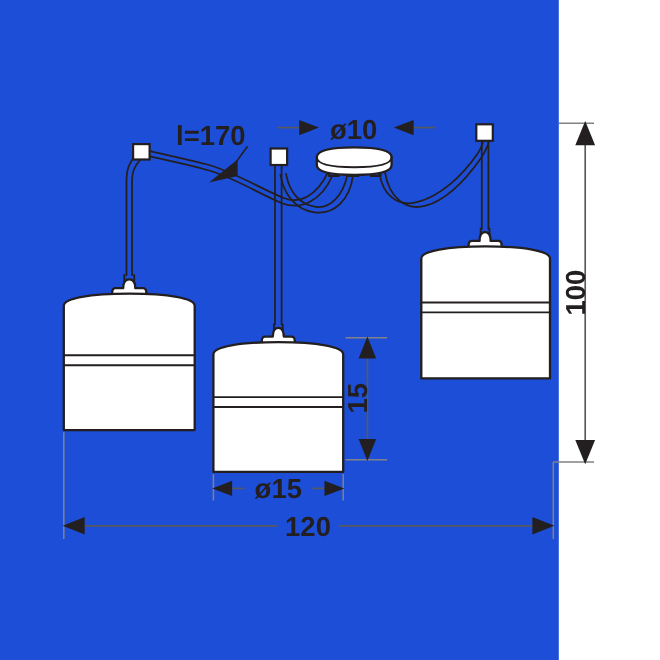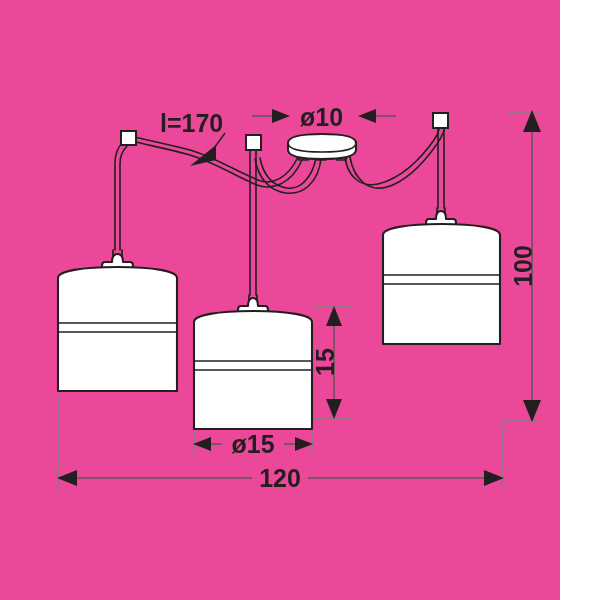--- a/index.html
+++ b/index.html
@@ -8,23 +8,23 @@
     background: #ffffff;
   }
   body {
     width: 600px;
     height: 600px;
     overflow: hidden;
     font-family: "Liberation Sans", sans-serif;
   }
   #drawing-root {
     position: relative;
-    width: 560px;
+    width: 508px;
     height: 600px;
-    background: #ec4899;
+    background: #1d4ed8;
   }
   svg#technical-drawing {
     display: block;
     width: 600px;
     height: 600px;
   }
   .outline {
     fill: #ffffff;
     stroke: #231f20;
     stroke-width: 2.1;

